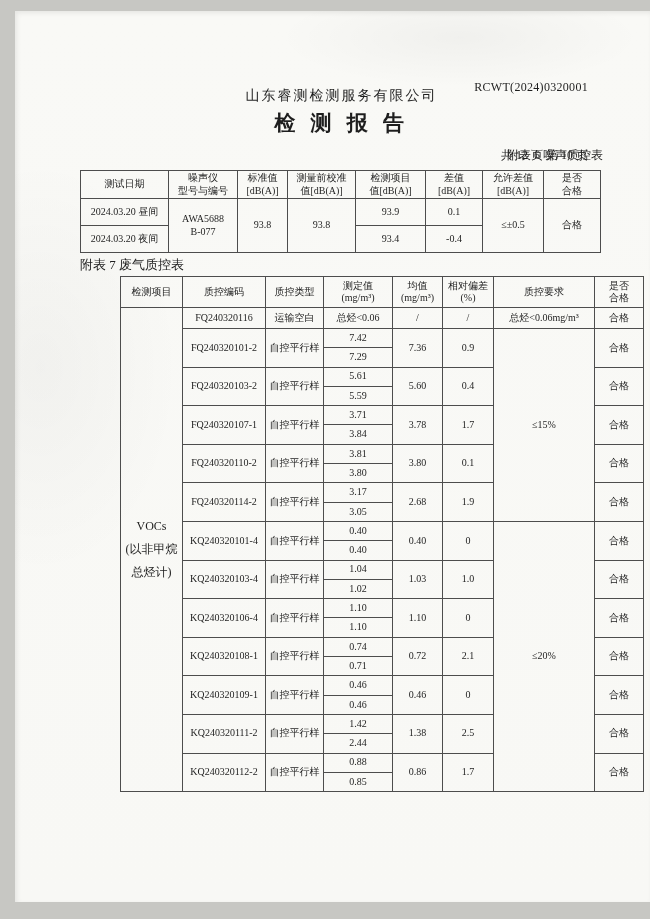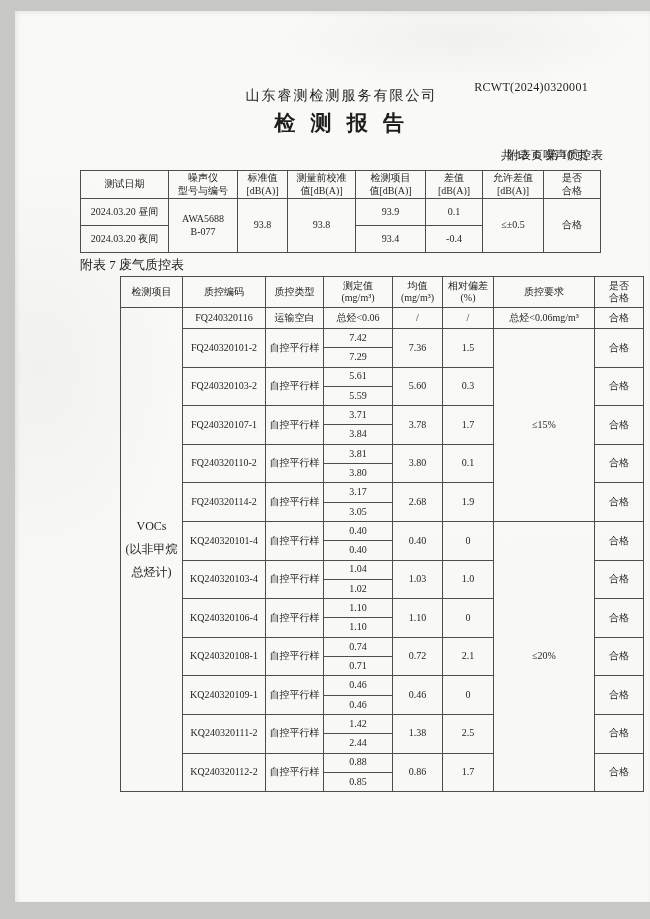--- a/index.html
+++ b/index.html
@@ -141,34 +141,34 @@
       <td>/</td>
       <td>总烃&lt;0.06mg/m³</td>
       <td>合格</td>
     </tr>
 
     <tr class="sub">
       <td rowspan="2">FQ240320101-2</td>
       <td rowspan="2">自控平行样</td>
       <td>7.42</td>
       <td rowspan="2">7.36</td>
-      <td rowspan="2">1.5</td>
+      <td rowspan="2">0.9</td>
       <td rowspan="10">≤15%</td>
       <td rowspan="2">合格</td>
     </tr>
     <tr class="sub">
       <td>7.29</td>
     </tr>
 
     <tr class="sub">
       <td rowspan="2">FQ240320103-2</td>
       <td rowspan="2">自控平行样</td>
       <td>5.61</td>
       <td rowspan="2">5.60</td>
-      <td rowspan="2">0.3</td>
+      <td rowspan="2">0.4</td>
       <td rowspan="2">合格</td>
     </tr>
     <tr class="sub">
       <td>5.59</td>
     </tr>
 
     <tr class="sub">
       <td rowspan="2">FQ240320107-1</td>
       <td rowspan="2">自控平行样</td>
       <td>3.71</td>

